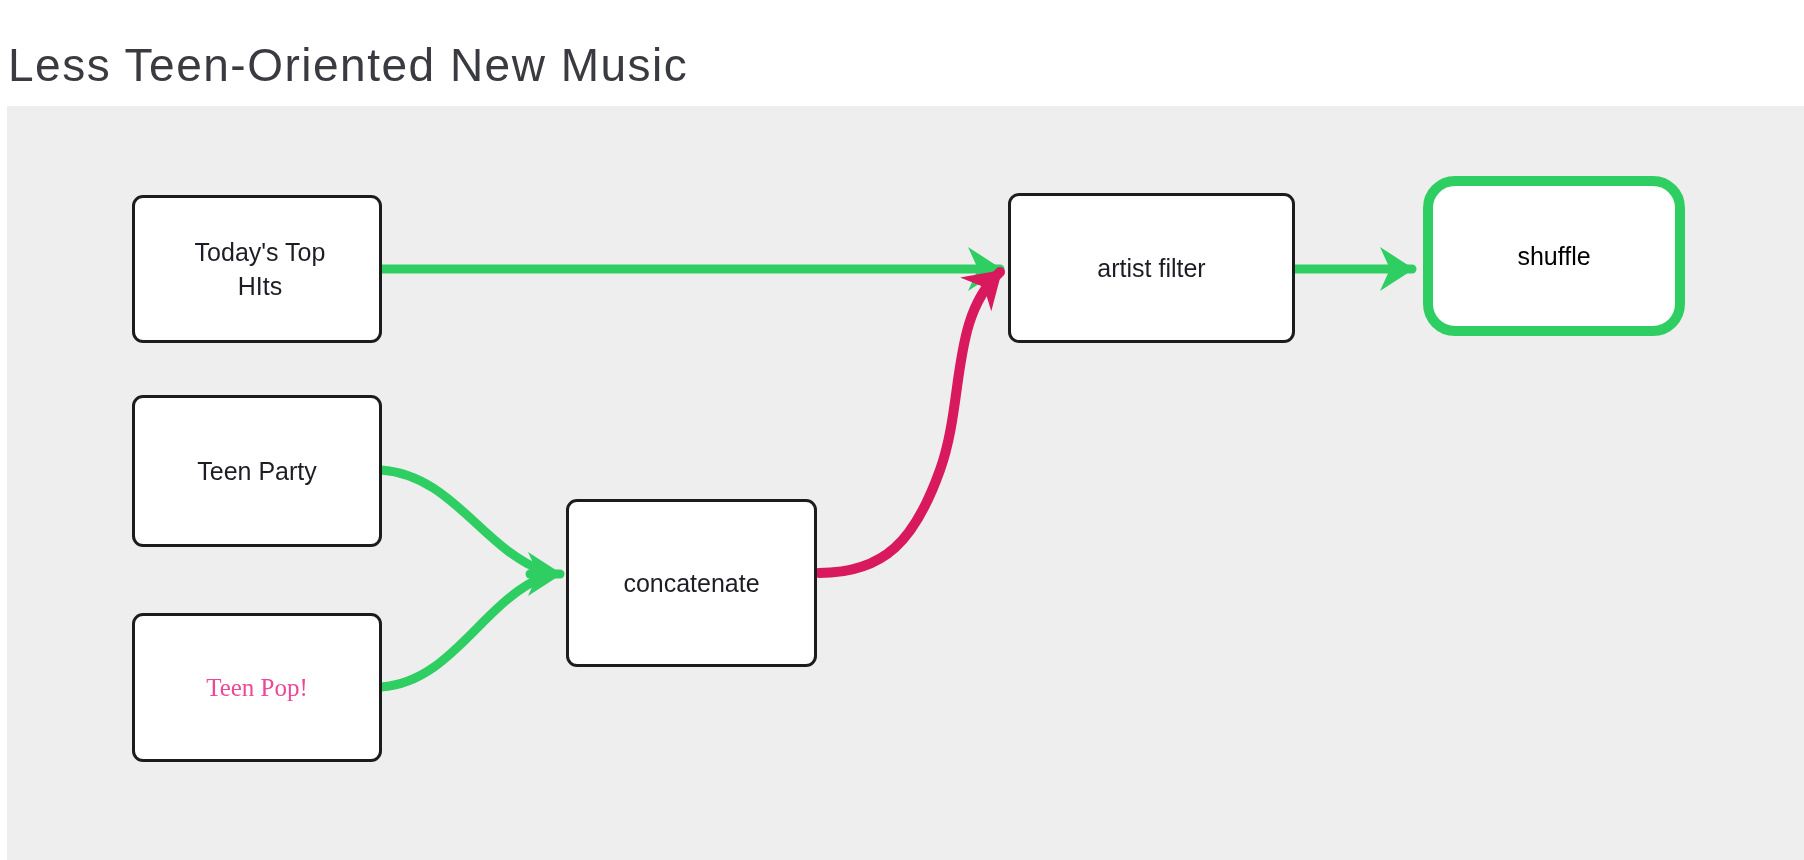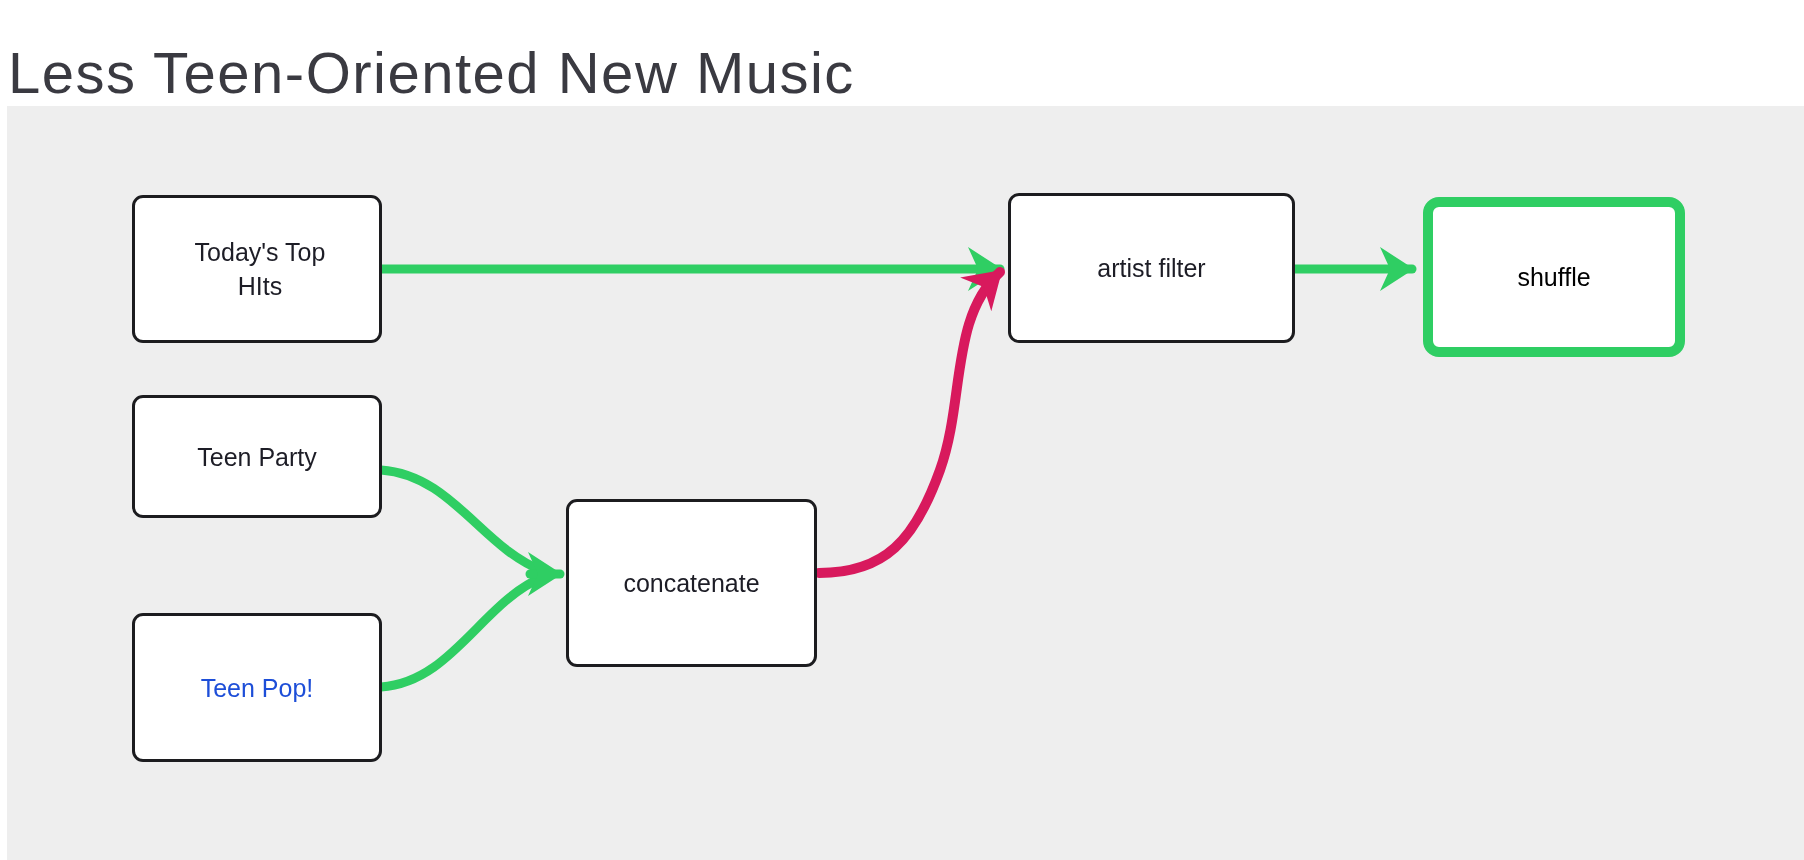--- a/index.html
+++ b/index.html
@@ -8,21 +8,21 @@
     width: 1804px;
     height: 860px;
     background: #ffffff;
     font-family: "Liberation Sans", "DejaVu Sans", sans-serif;
     overflow: hidden;
   }
   .page-title {
     position: absolute;
     left: 8px;
     top: 2px;
-    font-size: 58px;
+    font-size: 46px;
     font-weight: 500;
     letter-spacing: 1.5px;
     line-height: 64px;
     white-space: nowrap;
   }
   .canvas {
     position: absolute;
     left: 7px;
     top: 106px;
     right: 0;
@@ -43,28 +43,28 @@
     display: flex;
     align-items: center;
     justify-content: center;
     text-align: center;
     font-size: 25px;
     line-height: 34px;
     cursor: default;
   }
   .node .node-label { max-width: 180px; }
   .node-todays-top-hits { left: 132px; top: 195px; width: 250px; height: 148px; }
-  .node-teen-party      { left: 132px; top: 395px; width: 250px; height: 123px; }
+  .node-teen-party      { left: 132px; top: 395px; width: 250px; height: 152px; }
   .node-teen-pop        { left: 132px; top: 613px; width: 250px; height: 149px; }
   .node-concatenate     { left: 566px; top: 499px; width: 251px; height: 168px; }
   .node-artist-filter   { left: 1008px; top: 193px; width: 287px; height: 150px; }
   .node-shuffle {
-    left: 1423px; top: 197px; width: 262px; height: 160px;
+    left: 1423px; top: 176px; width: 262px; height: 160px;
     border-width: 10px;
-    border-radius: 16px;
+    border-radius: 32px;
   }
 </style>
 </head>
 <body>
 
 <div class="page">
 
   <h1 class="page-title" style="color: rgb(58, 58, 65);">Less Teen-Oriented New Music</h1>
 
   <div class="canvas" style="background-color: rgb(238, 238, 238);"></div>
@@ -93,21 +93,21 @@
   </svg>
 
   <div class="node node-todays-top-hits" style="color: rgb(29, 29, 38); padding-left: 6px;">
     <div class="node-label">Today's Top HIts</div>
   </div>
 
   <div class="node node-teen-party" style="color: rgb(29, 29, 38);">
     <div class="node-label">Teen Party</div>
   </div>
 
-  <div class="node node-teen-pop" style="color: #1d4ed8;">
+  <div class="node node-teen-pop" style="color: #ec4899; font-family: Liberation Serif, serif;">
     <div class="node-label">Teen Pop!</div>
   </div>
 
   <div class="node node-concatenate" style="color: rgb(29, 29, 38);">
     <div class="node-label">concatenate</div>
   </div>
 
   <div class="node node-artist-filter" style="color: rgb(29, 29, 38);">
     <div class="node-label">artist filter</div>
   </div>

